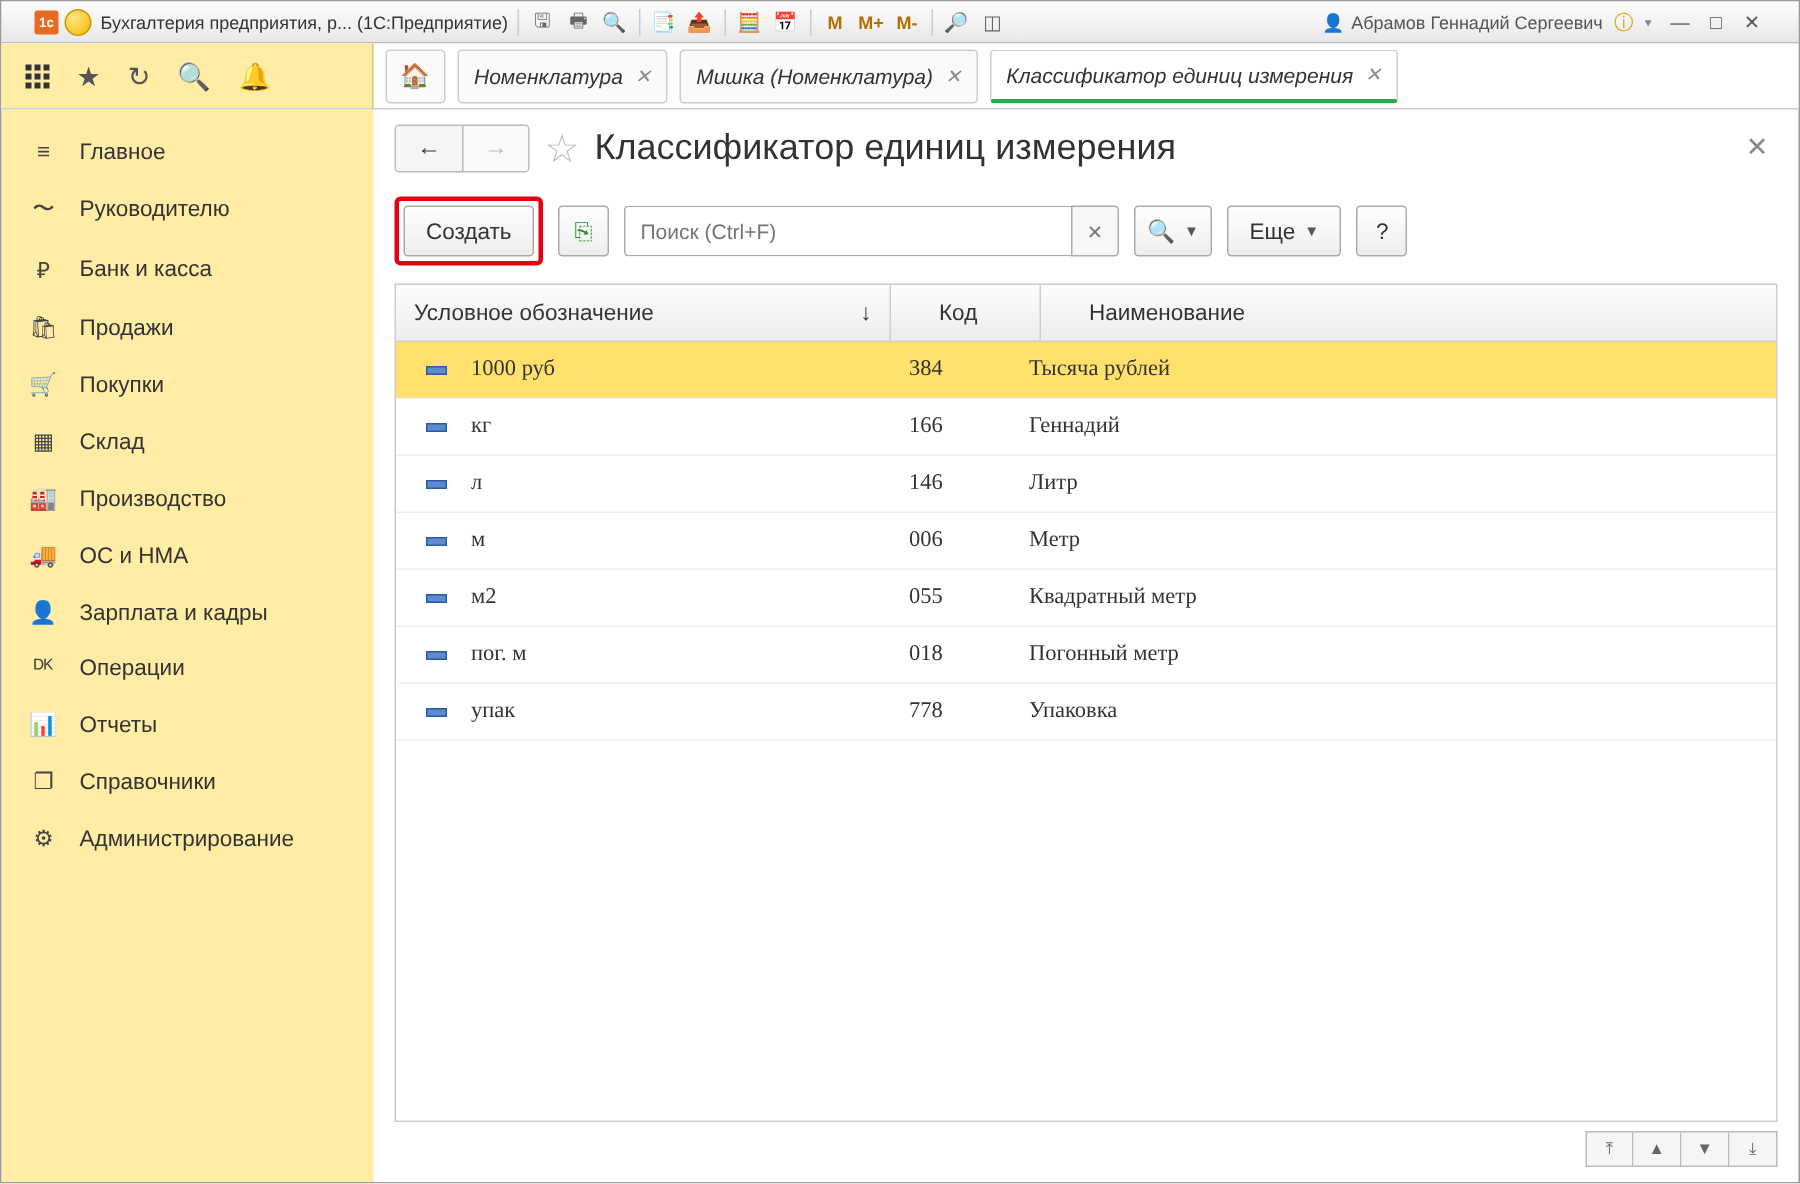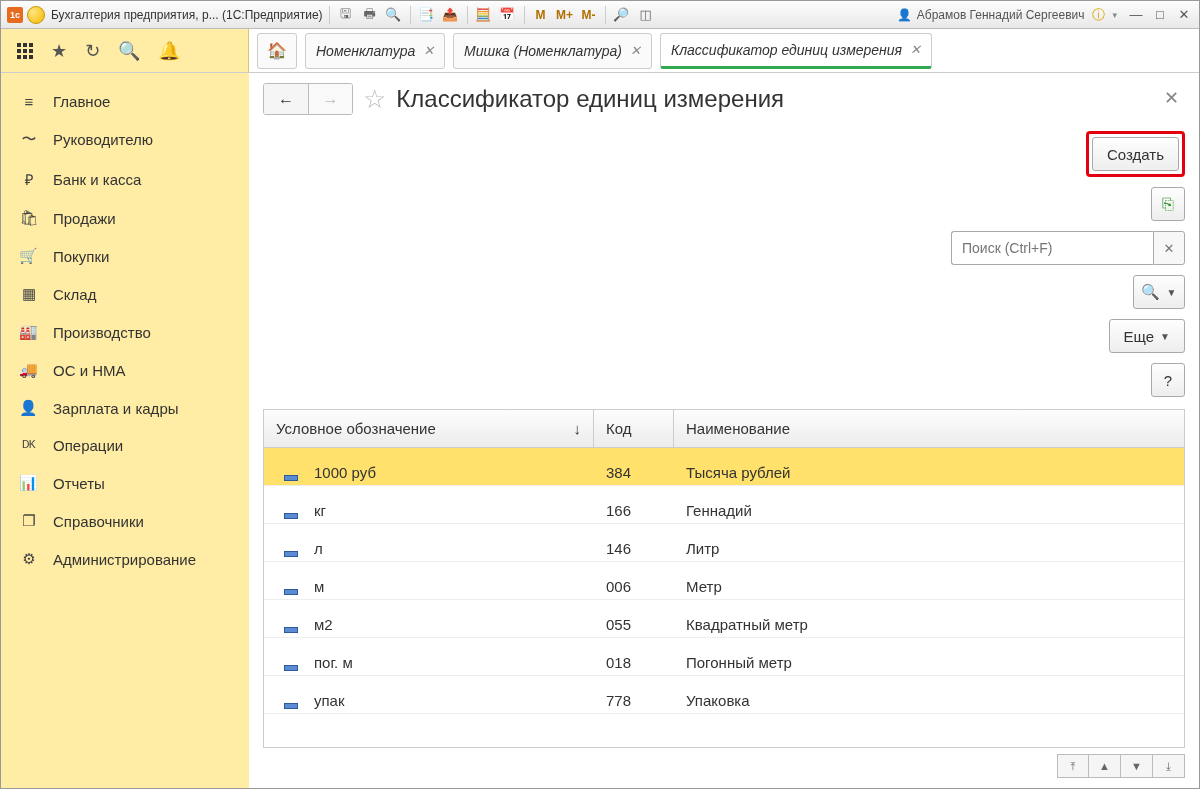--- a/index.html
+++ b/index.html
@@ -1,18 +1,18 @@
 <!DOCTYPE html>
 <html><head>
 <meta charset="utf-8">
 <style>
 * { box-sizing: border-box; margin: 0; padding: 0; }
 body { font-family: Arial, sans-serif; font-size: 13px; background: #fff; }
 .window { width: 1200px; height: 789px; border: 1px solid #999; display: flex; flex-direction: column; background: #fff; }
-.titlebar { height: 28px; background: linear-gradient(#fdfdfd, #e8e8e8); border-bottom: 1px solid #bbb; display: flex; align-items: center; padding: 0 6px; gap: 4px; font-size: 12px; color: #333; }
+.titlebar { height: 28px; background: linear-gradient(#fdfdfd, #e8e8e8); border-bottom: 1px solid #bbb; display: flex; align-items: center; padding: 0 22px; gap: 4px; font-size: 12px; color: #333; }
 .titlebar .logo { width: 16px; height: 16px; background: #e66a1f; border-radius: 2px; display: flex; align-items: center; justify-content: center; color: #fff; font-size: 9px; font-weight: bold; }
 .titlebar .round-btn { width: 18px; height: 18px; border-radius: 50%; background: radial-gradient(circle at 30% 30%, #ffe680, #f5b800); border: 1px solid #c89600; }
 .titlebar .title-text { margin-left: 2px; white-space: nowrap; overflow: hidden; text-overflow: ellipsis; max-width: 330px; }
 .titlebar .tb-sep { width: 1px; height: 18px; background: #ccc; margin: 0 2px; }
 .titlebar .tb-icon { width: 20px; height: 20px; display: flex; align-items: center; justify-content: center; color: #666; font-size: 13px; cursor: pointer; }
 .titlebar .m-icon { color: #b07000; font-weight: bold; font-size: 12px; }
 .titlebar .user-area { display: flex; align-items: center; gap: 4px; margin-left: auto; color: #555; font-size: 12px; }
 .titlebar .win-controls { display: flex; gap: 6px; margin-left: 6px; }
 .titlebar .win-btn { width: 18px; height: 16px; display: flex; align-items: center; justify-content: center; color: #555; font-size: 13px; cursor: pointer; }
 .topstrip { height: 44px; background: #fff; border-bottom: 1px solid #ccc; display: flex; align-items: stretch; }
@@ -29,38 +29,38 @@
 .side-icon { width: 20px; text-align: center; color: #444; font-size: 15px; }
 .content { flex: 1; display: flex; flex-direction: column; padding: 10px 14px 10px 14px; position: relative; overflow: hidden; }
 .content-head { display: flex; align-items: center; gap: 10px; margin-bottom: 16px; }
 .nav-group { display: flex; border: 1px solid #bbb; border-radius: 3px; overflow: hidden; }
 .nav-btn { width: 44px; height: 30px; background: #f5f5f5; display: flex; align-items: center; justify-content: center; color: #333; font-size: 16px; cursor: pointer; }
 .nav-btn.disabled { color: #bbb; background: #f9f9f9; cursor: default; }
 .nav-btn + .nav-btn { border-left: 1px solid #bbb; }
 .star-outline { font-size: 26px; color: #bbb; cursor: pointer; }
 .page-title { font-size: 24px; font-weight: normal; color: #333; }
 .close-page { position: absolute; right: 20px; top: 14px; font-size: 18px; color: #888; cursor: pointer; }
-.toolbar { display: flex; align-items: flex-end; gap: 10px; margin-bottom: 12px; flex-wrap: nowrap; flex-direction: column; }
+.toolbar { display: flex; align-items: center; gap: 10px; margin-bottom: 12px; flex-wrap: nowrap; }
 .btn { height: 34px; border: 1px solid #aaa; border-radius: 3px; background: linear-gradient(#fefefe,#eee); display: flex; align-items: center; padding: 0 14px; font-size: 15px; color: #333; cursor: pointer; }
 .btn.icon-only { padding: 0 8px; width: 34px; justify-content: center; }
 .hl-red { border: 3px solid #e3000f; border-radius: 4px; padding: 3px; display: inline-flex; }
 .search-wrap { display: flex; flex: 1; max-width: 330px; }
 .search-input { flex: 1; height: 34px; border: 1px solid #aaa; border-right: none; border-radius: 3px 0 0 3px; padding: 0 10px; font-size: 14px; color: #888; background: #fff; }
 .search-clear { width: 32px; height: 34px; border: 1px solid #aaa; border-radius: 0 3px 3px 0; background: #f7f7f7; display: flex; align-items: center; justify-content: center; color: #777; cursor: pointer; }
 .dropdown-caret { margin-left: 6px; font-size: 10px; color: #555; }
 .table-wrap { flex: 1; border: 1px solid #ccc; overflow: hidden; display: flex; flex-direction: column; }
-.thead { display: flex; background: linear-gradient(#fdfdfd,#ececec); border-bottom: 1px solid #ccc; height: 38px; align-items: center; font-size: 15px; color: #333; }
+.thead { display: flex; background: linear-gradient(#fdfdfd,#ececec); border-bottom: 1px solid #ccc; height: 38px; align-items: center; font-size: 15px; color: #333; gap: 20px; }
 .th { padding: 0 12px; border-right: 1px solid #ccc; height: 100%; display: flex; align-items: center; }
 .th1 { width: 330px; justify-content: space-between; }
 .th2 { width: 80px; }
 .th3 { flex: 1; border-right: none; }
 .tbody { flex: 1; overflow-y: auto; background: #fff; }
 .trow { display: flex; height: 38px; align-items: center; border-bottom: 1px solid #eee; font-size: 15px; color: #333; }
 .trow.selected { background: #ffe16b; }
-.td { padding: 4px 12px; display: flex; align-items: flex-end; height: 100%; }
+.td { padding: 18px 12px; display: flex; align-items: center; height: 100%; font-family: Liberation Serif, serif; }
 .td1 { width: 330px; gap: 16px; }
 .td2 { width: 80px; }
 .td3 { flex: 1; }
 .row-marker { width: 14px; height: 6px; background: #5b8bd0; border: 1px solid #2d5a9c; margin-left: 8px; }
 .nav-footer { display: flex; justify-content: flex-end; gap: 0; margin-top: 6px; }
 .nav-footer .nf-btn { width: 32px; height: 24px; border: 1px solid #bbb; background: #f5f5f5; display: flex; align-items: center; justify-content: center; color: #666; font-size: 11px; cursor: pointer; }
 .nav-footer .nf-btn + .nf-btn { border-left: none; }
 .grid9 { display: grid; grid-template-columns: repeat(3, 4px); grid-template-rows: repeat(3, 4px); gap: 2px; }
 .grid9 span { background: #333; }
 </style>

